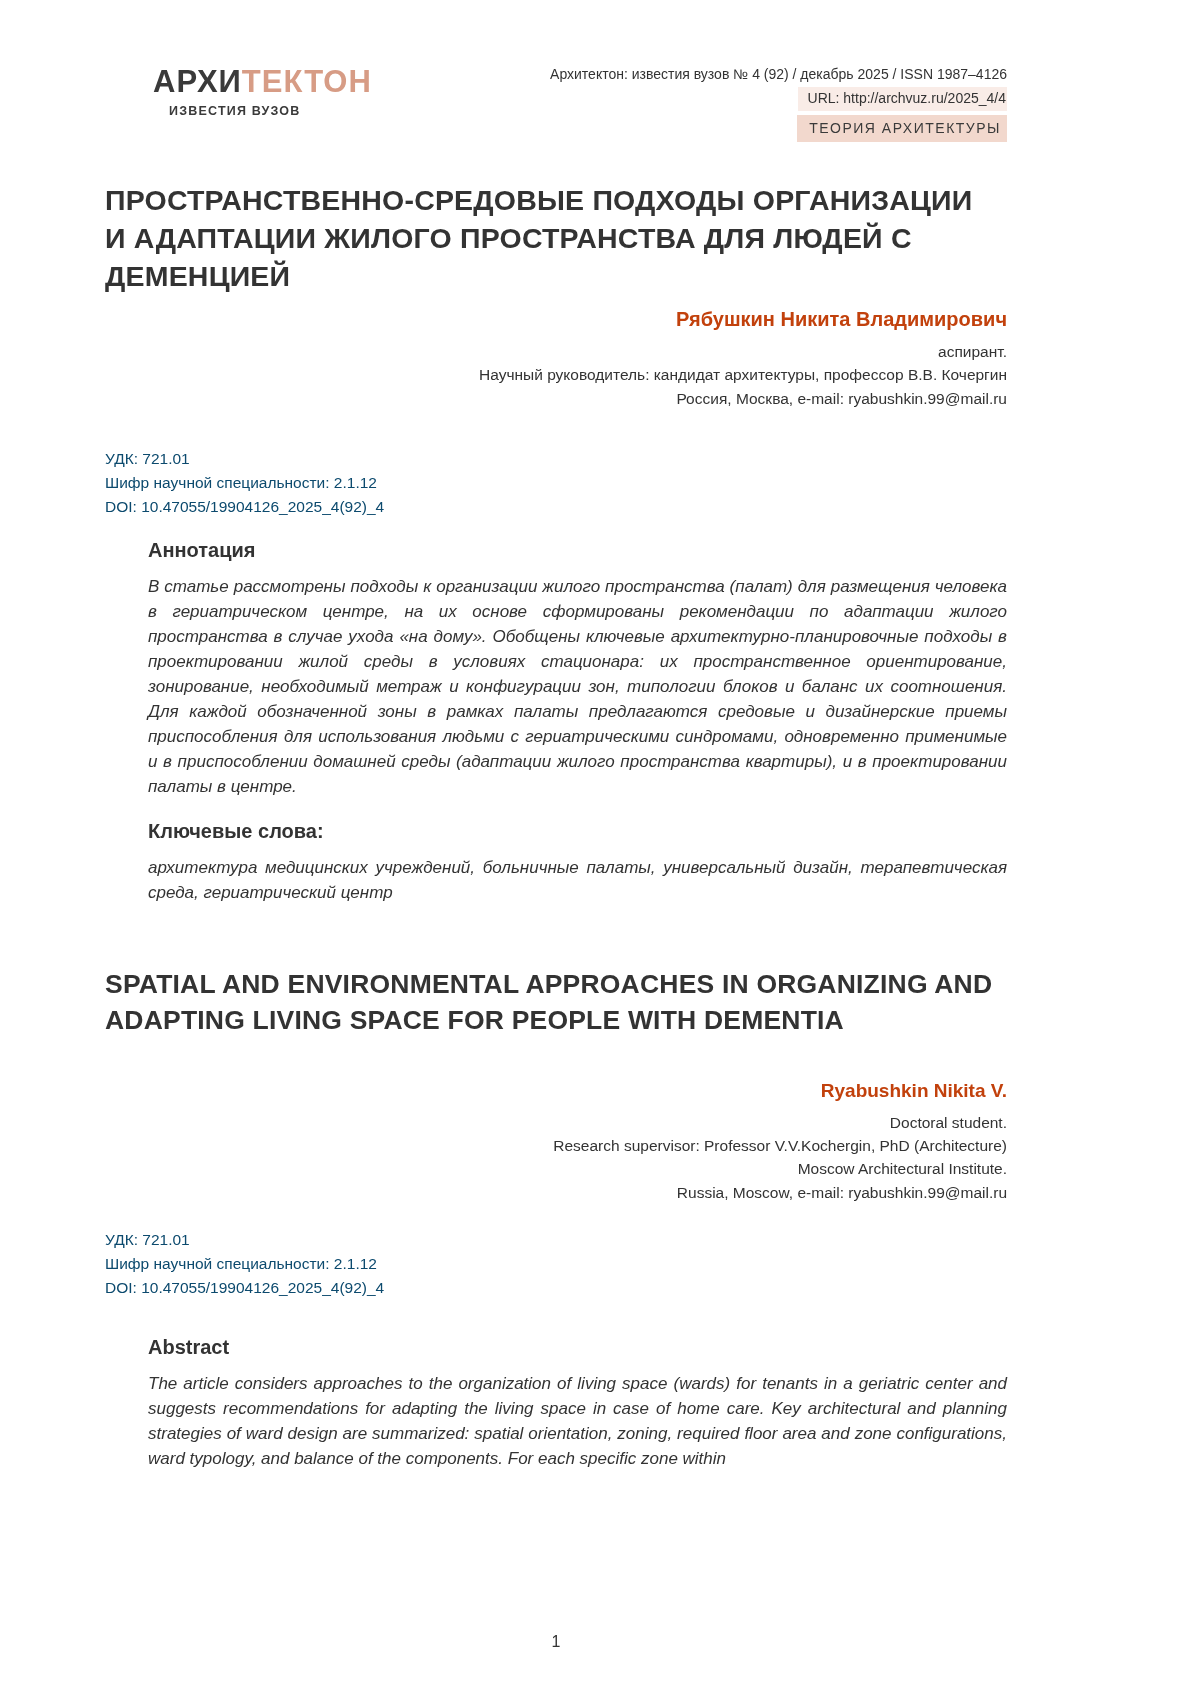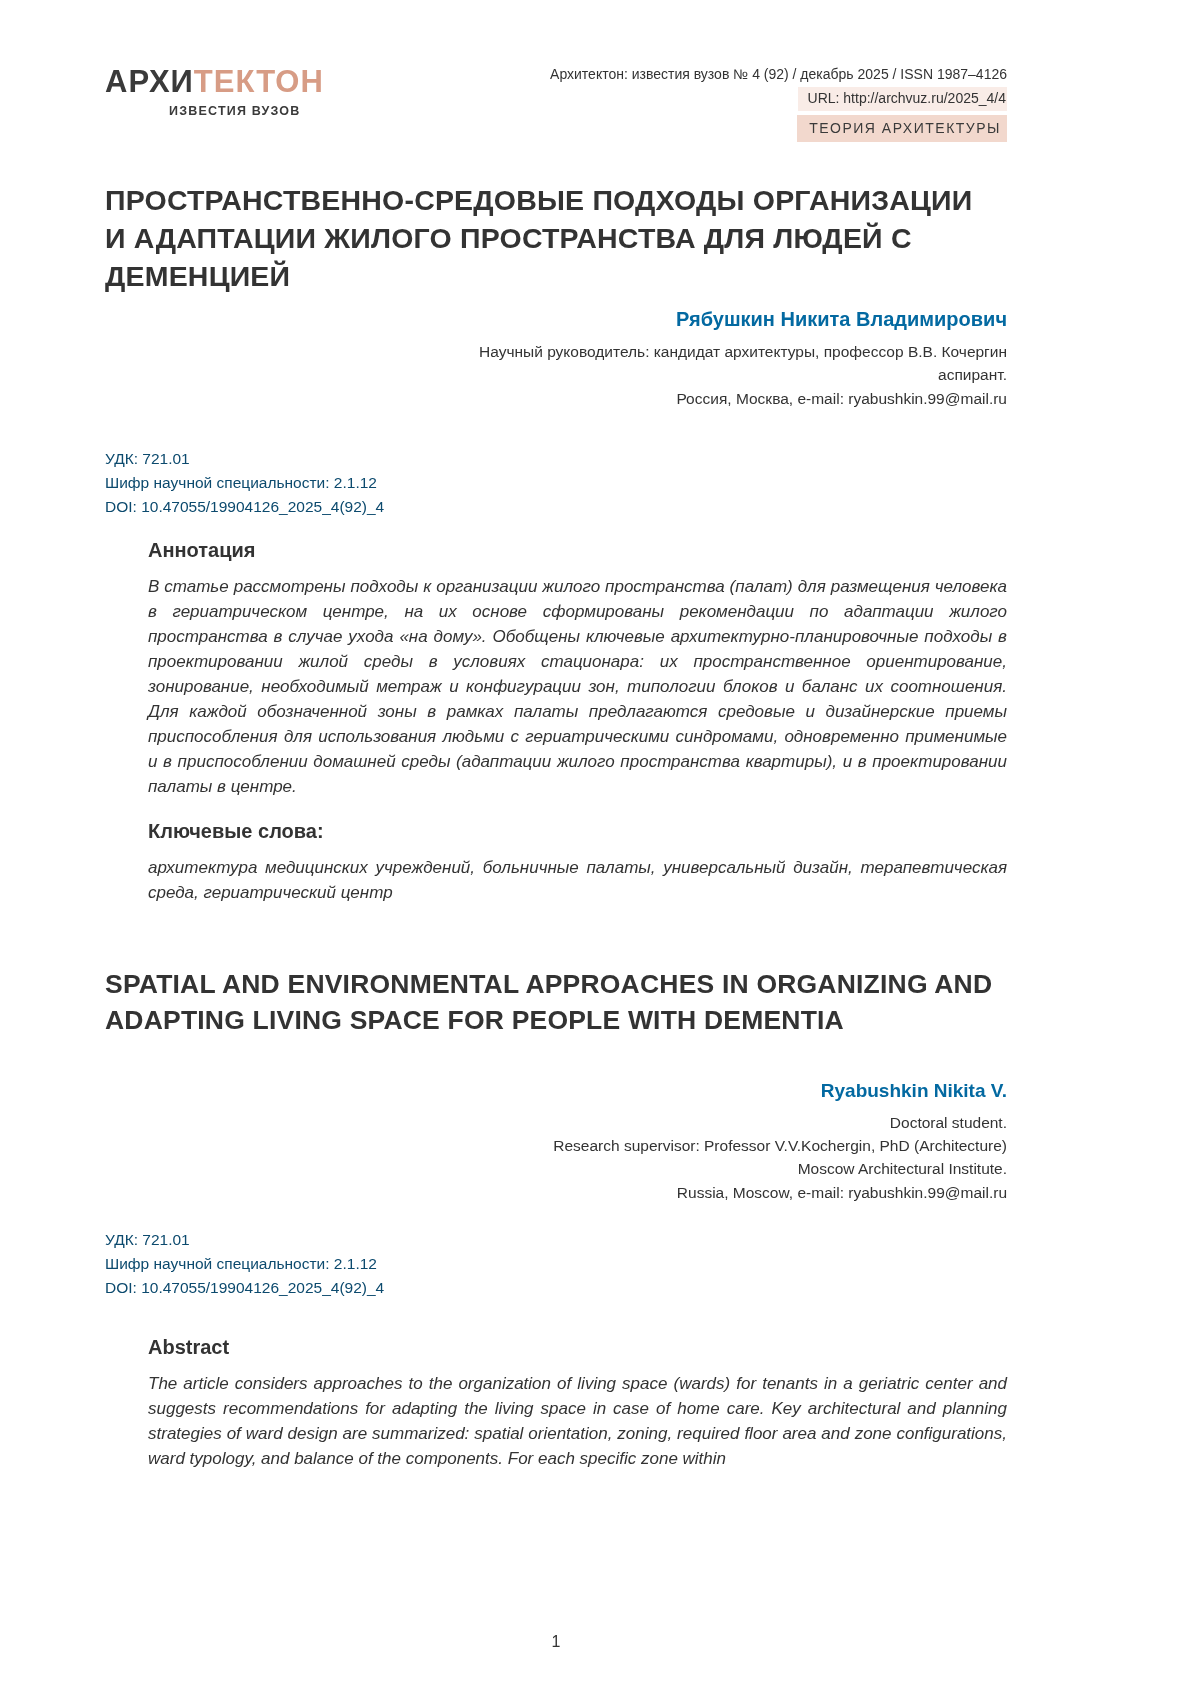--- a/index.html
+++ b/index.html
@@ -14,21 +14,21 @@
     position: relative;
     width: 1200px;
     height: 1697px;
     background: #ffffff;
     padding: 66px 193px 0 105px;
     overflow: hidden;
   }
 
   
   .header { display: flex; justify-content: space-between; align-items: flex-start; }
-  .logo-line { font-size: 31px; font-weight: bold; letter-spacing: 1px; line-height: 1; white-space: nowrap; }
+  .logo-line { font-size: 31px; font-weight: bold; letter-spacing: 1px; line-height: 1; white-space: nowrap; margin-left: 48px; }
   .logo-dark { color: #3a3a3a; }
   .logo-accent { color: var(--accent, #d79c85); }
   .logo-sub { font-size: 12.5px; font-weight: bold; color: #3a3a3a; letter-spacing: 1.2px; margin: 7px 0 0 64px; }
   .header-right { text-align: right; font-size: 14px; color: #333333; line-height: 1.2; }
   .hr-line { margin-bottom: 4px; }
   .journal-url-chip { display: inline-block; background: var(--url-bg, #f9ece7); padding: 3px 1px 4px 10px; }
   .section-label-chip {
     display: inline-block;
     background: var(--highlight-bg, #f2d8cd);
     padding: 5px 6px 6px 12px;
@@ -40,21 +40,21 @@
   .title-ru {
     margin-top: 36px;
     font-size: 28.5px;
     font-weight: bold;
     line-height: 1.32;
     letter-spacing: 0.2px;
     color: #333333;
     max-width: 880px;
   }
   .author-row { text-align: right; margin-top: 13px; }
-  .author-name { font-size: 20px; font-weight: bold; color: #0369a1; }
+  .author-name { font-size: 20px; font-weight: bold; color: #c2410c; }
   .affiliation { text-align: right; margin-top: 9px; font-size: 15.5px; line-height: 1.5; color: #333333; }
 
   .meta-block { margin-top: 37px; font-size: 15.5px; line-height: 1.55; color: #0c4a6e; }
   .meta-block.en { margin-top: 24px; }
 
   .section-heading { margin: 20px 0 0 43px; font-size: 20px; font-weight: bold; color: #333333; }
   .para {
     margin: 13px 0 0 43px;
     font-size: 17px;
     font-style: italic;
@@ -112,22 +112,22 @@
 
   <main>
 
     <h1 class="title-ru">ПРОСТРАНСТВЕННО-СРЕДОВЫЕ ПОДХОДЫ ОРГАНИЗАЦИИ И АДАПТАЦИИ ЖИЛОГО ПРОСТРАНСТВА ДЛЯ ЛЮДЕЙ С ДЕМЕНЦИЕЙ</h1>
 
     <div class="author-row">
       <span class="author-name">Рябушкин Никита Владимирович</span>
     </div>
 
     <div class="affiliation">
+      <div>аспирант.</div>
       <div>Научный руководитель: кандидат архитектуры, профессор В.В. Кочергин</div>
-      <div>аспирант.</div>
       <div>Россия, Москва, e-mail: ryabushkin.99@mail.ru</div>
     </div>
 
     <div class="meta-block">
       <div>УДК: 721.01</div>
       <div>Шифр научной специальности: 2.1.12</div>
       <div>DOI: 10.47055/19904126_2025_4(92)_4</div>
     </div>
 
     <h2 class="section-heading">Аннотация</h2>

